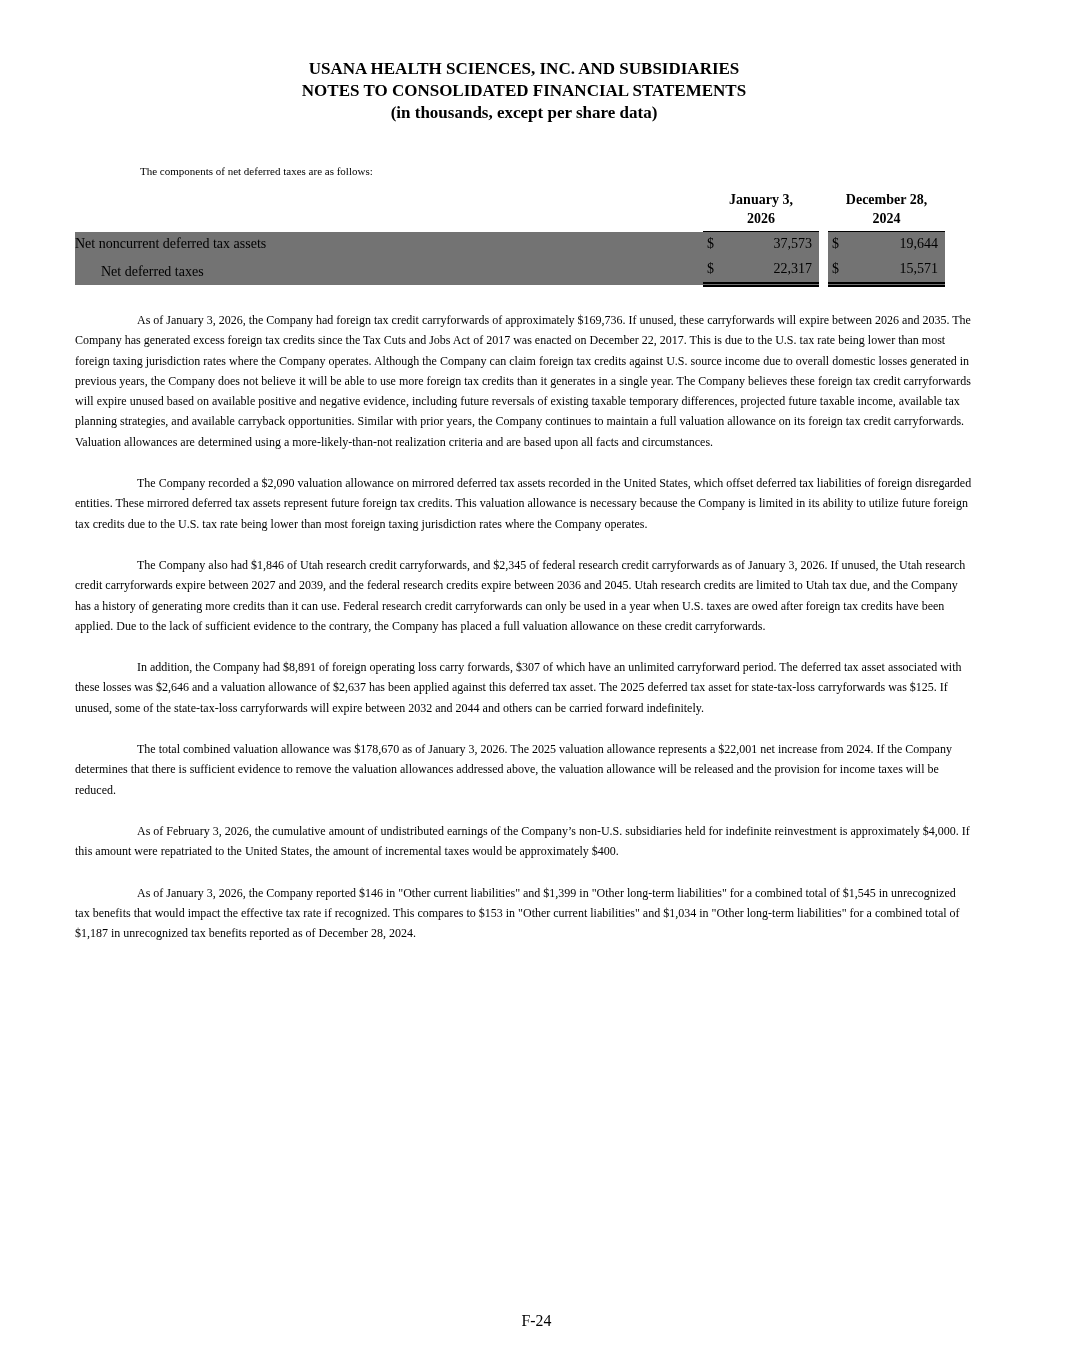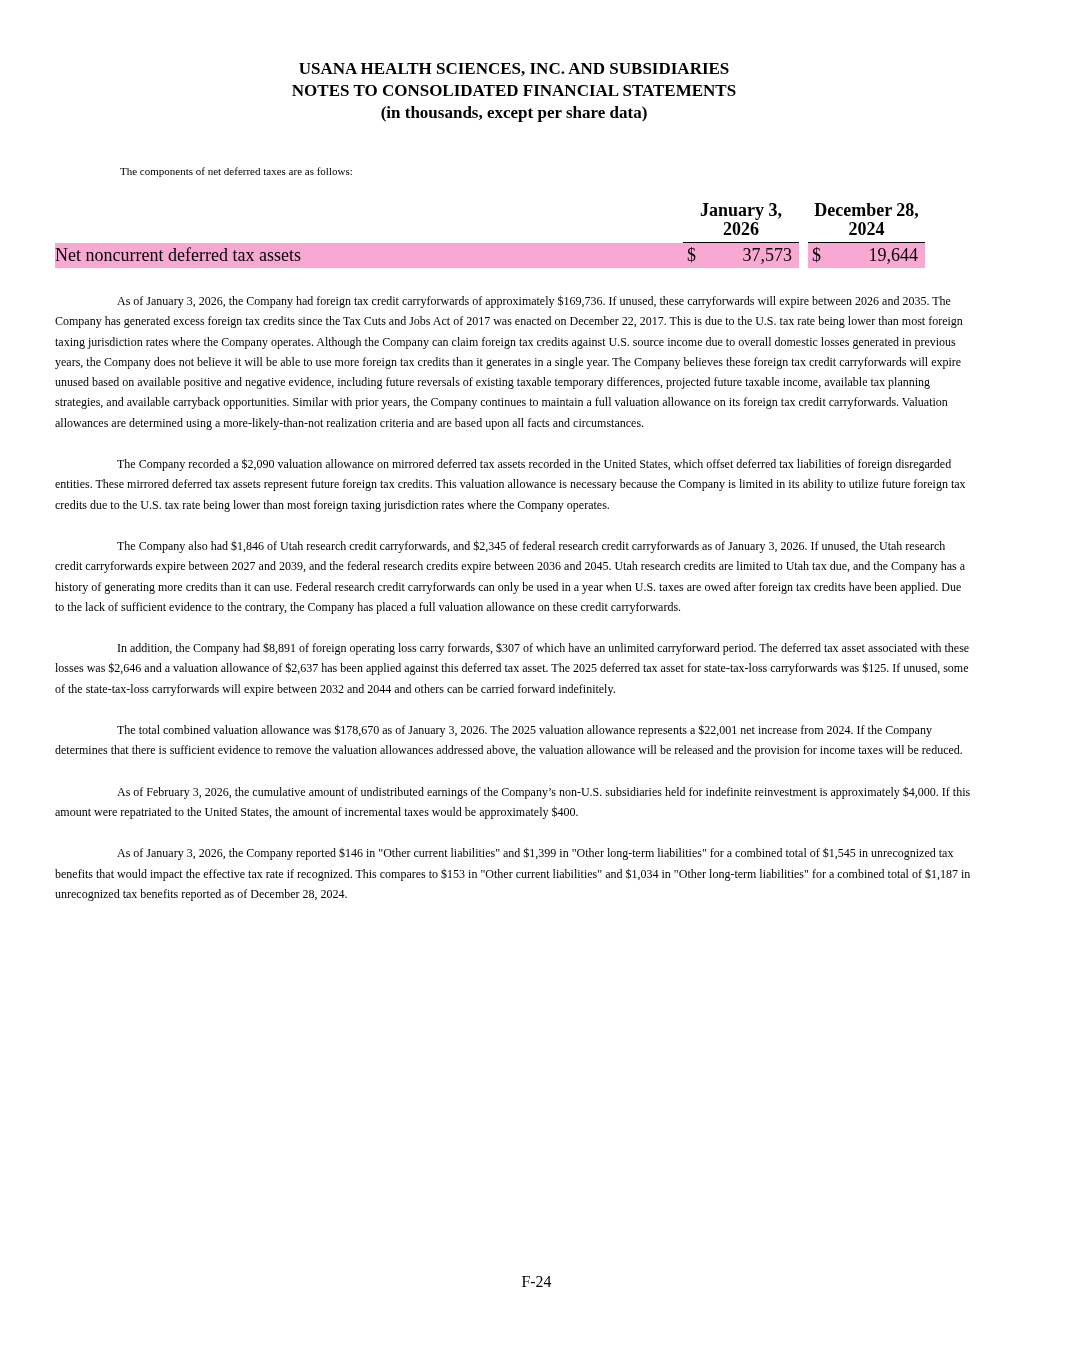--- a/index.html
+++ b/index.html
@@ -7,41 +7,41 @@
     position: relative;
     width: 1073px;
     height: 1365px;
     margin: 0 auto;
     background: #ffffff;
     font-family: "Liberation Serif", "DejaVu Serif", serif;
     color: #000000;
     overflow: hidden;
   }
   .content {
-    padding: 58px 100px 0 55px; 
+    padding: 58px 100px 0 75px; 
   }
   .doc-header {
     text-align: center;
     font-weight: bold;
     font-size: 17px;
     line-height: 22px;
   }
   .intro-line {
     margin-top: 37px;
     margin-left: 65px;
     font-size: 11px;
     line-height: 20px;
   }
   
   table.fin-table {
-    margin-top: 20px;
+    margin-top: 9px;
     border-collapse: collapse;
     table-layout: fixed;
     width: 870px;
-    font-size: 18px;
+    font-size: 14px;
   }
   .fin-table col.c-label { width: 628px; }
   .fin-table col.c-cur1  { width: 24px; }
   .fin-table col.c-val1  { width: 92px; }
   .fin-table col.c-gap   { width: 9px;  }
   .fin-table col.c-cur2  { width: 24px; }
   .fin-table col.c-val2  { width: 93px; }
   .fin-table th, .fin-table td { padding: 0; vertical-align: bottom; }
   .fin-table thead th.grp {
     font-weight: bold;
@@ -50,37 +50,37 @@
     line-height: 19px;
     padding-bottom: 3px;
     border-bottom: 1.5px solid #000;
   }
   .fin-table tbody td { padding-top: 3px; padding-bottom: 4px; line-height: 18px; }
   .fin-table td.lbl { text-align: left; }
   .fin-table td.lbl.indent { padding-left: 26px; }
   .fin-table td.cur { text-align: left; padding-left: 4px; }
   .fin-table td.val { text-align: right; padding-right: 7px; }
   .fin-table td.val.neg { padding-right: 1px; }
-  tr.shade td { background: #f9a8d4; }
+  tr.shade td { background: #737373; }
   tr.shade td.gapcell { background: #ffffff; }
   tr.row-mid td.cur, tr.row-mid td.val { border-bottom: 1.5px solid #000; }
   tr.row-total td.cur, tr.row-total td.val { border-bottom: 5px double #000; }
   
   .body-text p {
     margin: 21px 0 0 0;
     font-size: 12px;
     line-height: 20.3px;
     text-indent: 62px;
     text-align: left;
   }
   .body-text p:first-child { margin-top: 23px; }
   .page-footer {
     position: absolute;
     left: 0;
-    top: 1273px;
+    top: 1312px;
     width: 100%;
     text-align: center;
     font-size: 15.8px;
   }
 </style>
 </head>
 <body>
 
 <div class="page">
   <div class="content">
@@ -114,20 +114,28 @@
       </thead>
       <tbody>
         <tr class="shade">
           <td class="lbl">Net noncurrent deferred tax assets</td>
           <td class="cur">$</td>
           <td class="val">37,573</td>
           <td class="gapcell"></td>
           <td class="cur">$</td>
           <td class="val">19,644</td>
         </tr>
+        <tr class="shade row-total">
+          <td class="lbl indent">Net deferred taxes</td>
+          <td class="cur">$</td>
+          <td class="val">22,317</td>
+          <td class="gapcell"></td>
+          <td class="cur">$</td>
+          <td class="val">15,571</td>
+        </tr>
       </tbody>
     </table>
 
     <div class="body-text">
       <p>As of January 3, 2026, the Company had foreign tax credit carryforwards of approximately $169,736. If unused, these carryforwards will expire between 2026 and 2035. The Company has generated excess foreign tax credits since the Tax Cuts and Jobs Act of 2017 was enacted on December 22, 2017. This is due to the U.S. tax rate being lower than most foreign taxing jurisdiction rates where the Company operates. Although the Company can claim foreign tax credits against U.S. source income due to overall domestic losses generated in previous years, the Company does not believe it will be able to use more foreign tax credits than it generates in a single year. The Company believes these foreign tax credit carryforwards will expire unused based on available positive and negative evidence, including future reversals of existing taxable temporary differences, projected future taxable income, available tax planning strategies, and available carryback opportunities. Similar with prior years, the Company continues to maintain a full valuation allowance on its foreign tax credit carryforwards. Valuation allowances are determined using a more-likely-than-not realization criteria and are based upon all facts and circumstances.</p>
       <p>The Company recorded a $2,090 valuation allowance on mirrored deferred tax assets recorded in the United States, which offset deferred tax liabilities of foreign disregarded entities. These mirrored deferred tax assets represent future foreign tax credits. This valuation allowance is necessary because the Company is limited in its ability to utilize future foreign tax credits due to the U.S. tax rate being lower than most foreign taxing jurisdiction rates where the Company operates.</p>
       <p>The Company also had $1,846 of Utah research credit carryforwards, and $2,345 of federal research credit carryforwards as of January 3, 2026. If unused, the Utah research credit carryforwards expire between 2027 and 2039, and the federal research credits expire between 2036 and 2045. Utah research credits are limited to Utah tax due, and the Company has a history of generating more credits than it can use. Federal research credit carryforwards can only be used in a year when U.S. taxes are owed after foreign tax credits have been applied. Due to the lack of sufficient evidence to the contrary, the Company has placed a full valuation allowance on these credit carryforwards.</p>
       <p>In addition, the Company had $8,891 of foreign operating loss carry forwards, $307 of which have an unlimited carryforward period. The deferred tax asset associated with these losses was $2,646 and a valuation allowance of $2,637 has been applied against this deferred tax asset. The 2025 deferred tax asset for state-tax-loss carryforwards was $125. If unused, some of the state-tax-loss carryforwards will expire between 2032 and 2044 and others can be carried forward indefinitely.</p>
       <p>The total combined valuation allowance was $178,670 as of January 3, 2026. The 2025 valuation allowance represents a $22,001 net increase from 2024. If the Company determines that there is sufficient evidence to remove the valuation allowances addressed above, the valuation allowance will be released and the provision for income taxes will be reduced.</p>
       <p>As of February 3, 2026, the cumulative amount of undistributed earnings of the Company’s non-U.S. subsidiaries held for indefinite reinvestment is approximately $4,000. If this amount were repatriated to the United States, the amount of incremental taxes would be approximately $400.</p>

